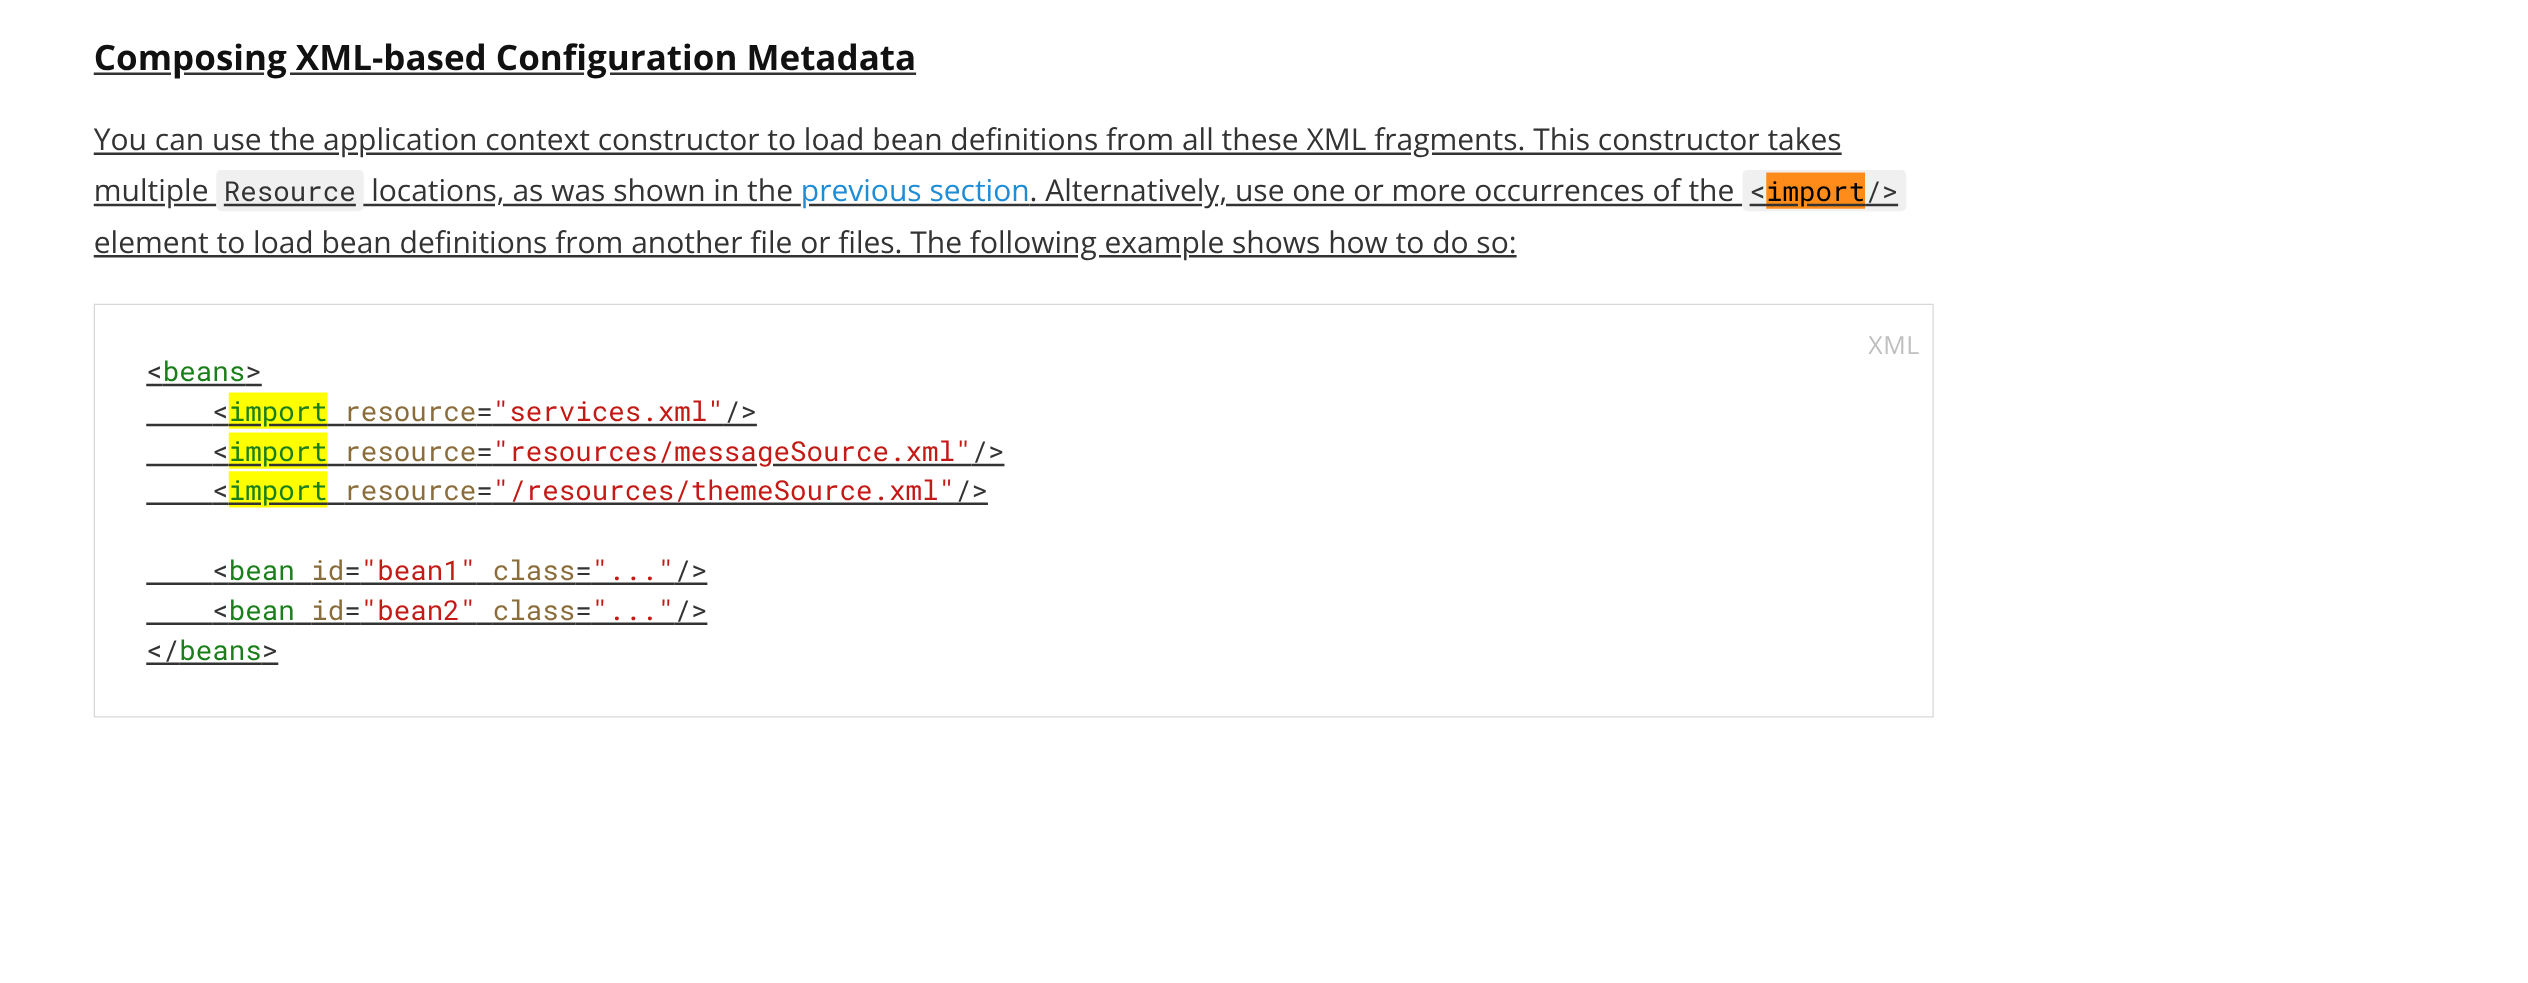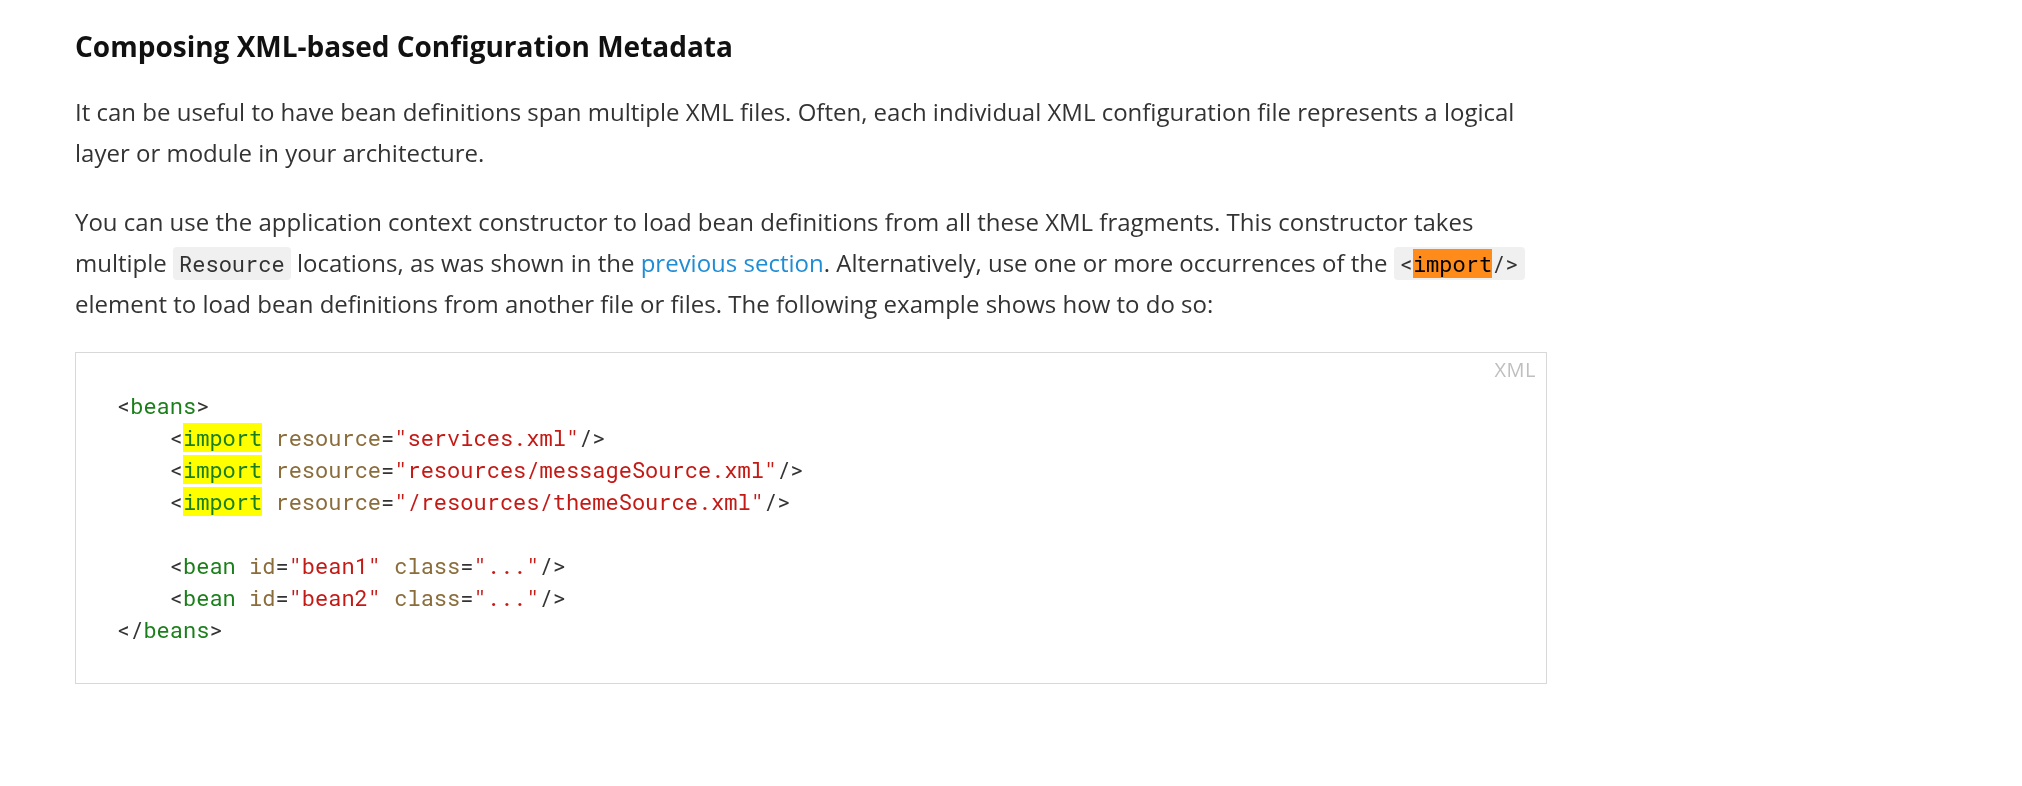--- a/index.html
+++ b/index.html
@@ -7,20 +7,21 @@
     padding: 0;
     background: #ffffff;
     font-family: "Open Sans", "Helvetica Neue", Arial, sans-serif;
     color: #333333;
   }
   .page {
     box-sizing: border-box;
     width: 1622px;
     min-height: 786px;
     padding: 28px 75px 40px 75px;
+    text-decoration: underline;
   }
   h3.section-heading {
     font-size: 28px;
     font-weight: 700;
     color: #111;
     margin: 0 0 28px 0;
     line-height: 1.3;
   }
   p.body-text {
     font-size: 24px;
@@ -54,21 +55,21 @@
     border: 1px solid #d8d8d8;
     background: #ffffff;
     padding: 24px 28px 24px 28px;
     font-family: "Roboto Mono", "Menlo", "Consolas", monospace;
     font-size: 22px;
     line-height: 1.45;
     margin-top: 6px;
   }
   .code-lang-badge {
     position: absolute;
-    top: 2px;
+    top: 17px;
     right: 10px;
     font-family: "Open Sans", Arial, sans-serif;
     font-size: 20px;
     color: #bfbfbf;
     letter-spacing: 0.5px;
     user-select: none;
   }
   .tok-punct { color: #333333; }
   .tok-tag   { color: #1a7f1a; }
   .tok-attr  { color: #8a6d3b; }
@@ -79,21 +80,20 @@
     font-family: inherit;
   }
 </style>
 </head>
 <body>
 
 <div class="page">
 
   <h3 class="section-heading">Composing XML-based Configuration Metadata</h3>
 
-  <p class="body-text">It can be useful to have bean definitions span multiple XML files. Often, each individual XML configuration file represents a logical layer or module in your architecture.</p>
 
   <p class="body-text">
     <span>You can use the application context constructor to load bean definitions from all these XML fragments. This constructor takes multiple </span><code class="inline-code">Resource</code><span> locations, as was shown in the </span><a href="#" class="doc-link">previous section</a><span>. Alternatively, use one or more occurrences of the </span><code class="inline-code"><span class="tok-punct">&lt;</span><span class="hl-orange">import</span><span class="tok-punct">/&gt;</span></code><span> element to load bean definitions from another file or files. The following example shows how to do so:</span>
   </p>
 
   <div class="code-listing">
     <div class="code-lang-badge">XML</div>
 <pre class="code-pre"><span class="tok-punct">&lt;</span><span class="tok-tag">beans</span><span class="tok-punct">&gt;</span>
     <span class="tok-punct">&lt;</span><span class="tok-tag hl-yellow">import</span> <span class="tok-attr">resource</span><span class="tok-punct">=</span><span class="tok-str">"services.xml"</span><span class="tok-punct">/&gt;</span>
     <span class="tok-punct">&lt;</span><span class="tok-tag hl-yellow">import</span> <span class="tok-attr">resource</span><span class="tok-punct">=</span><span class="tok-str">"resources/messageSource.xml"</span><span class="tok-punct">/&gt;</span>

